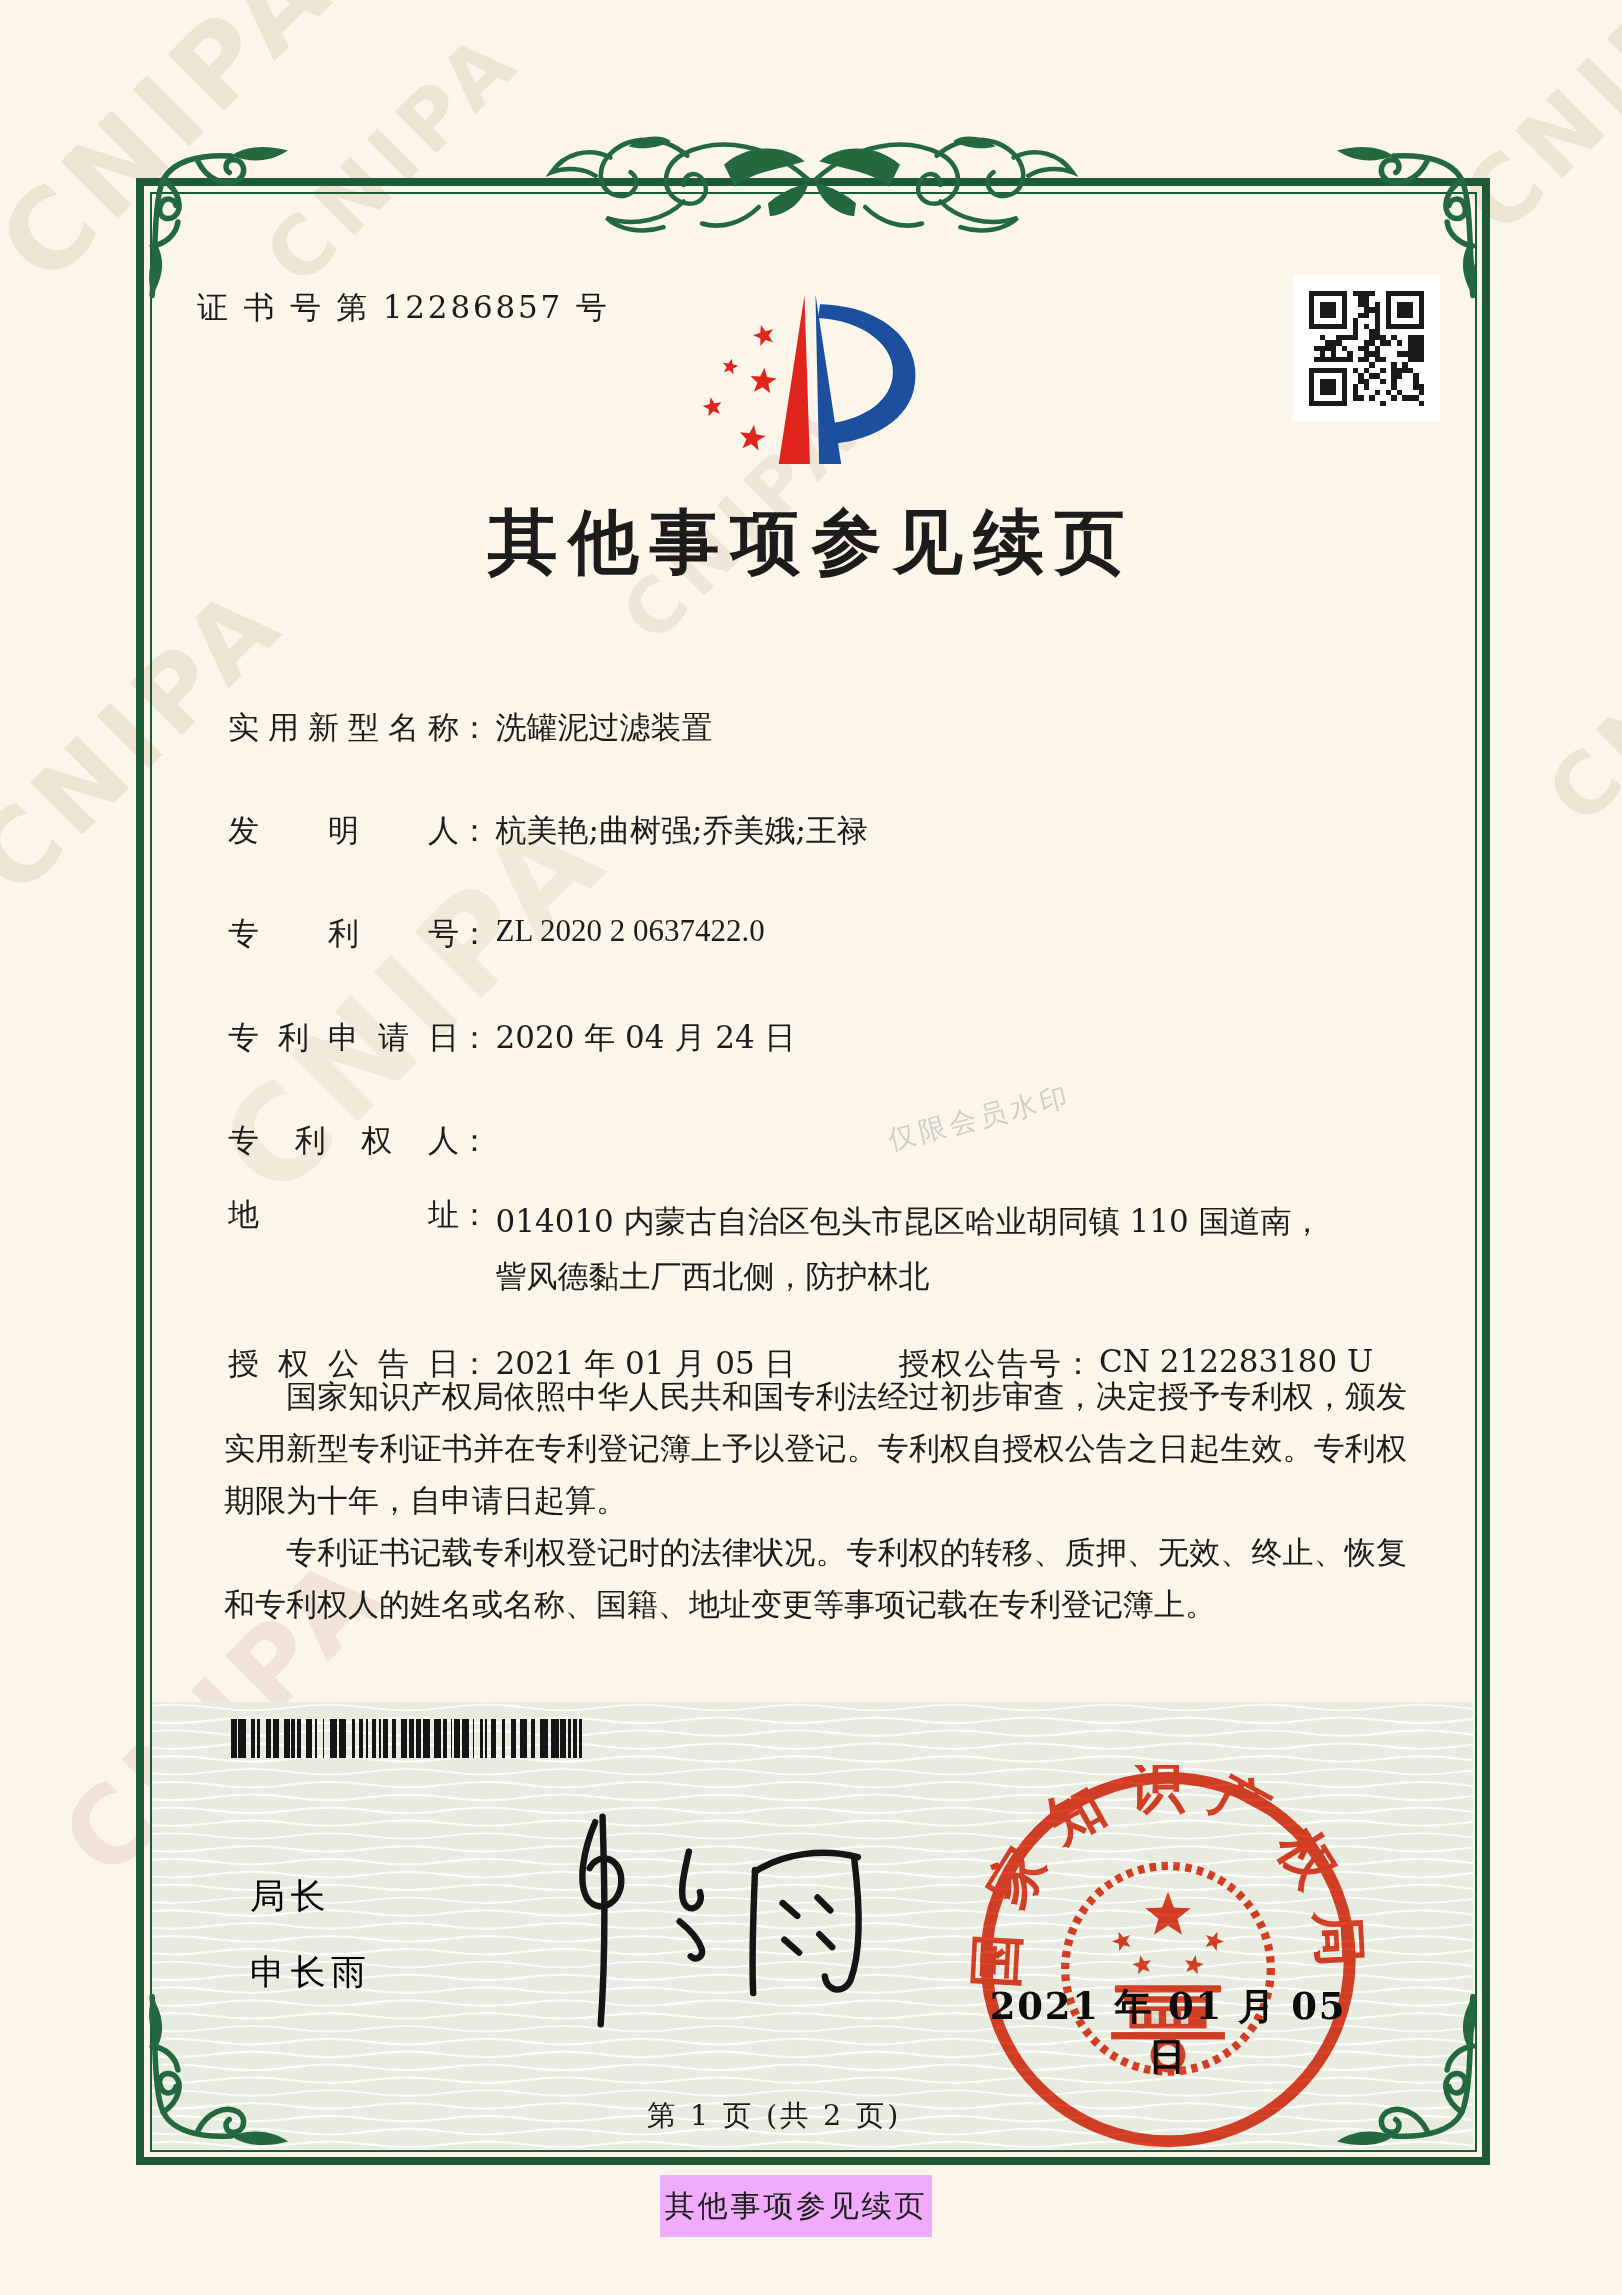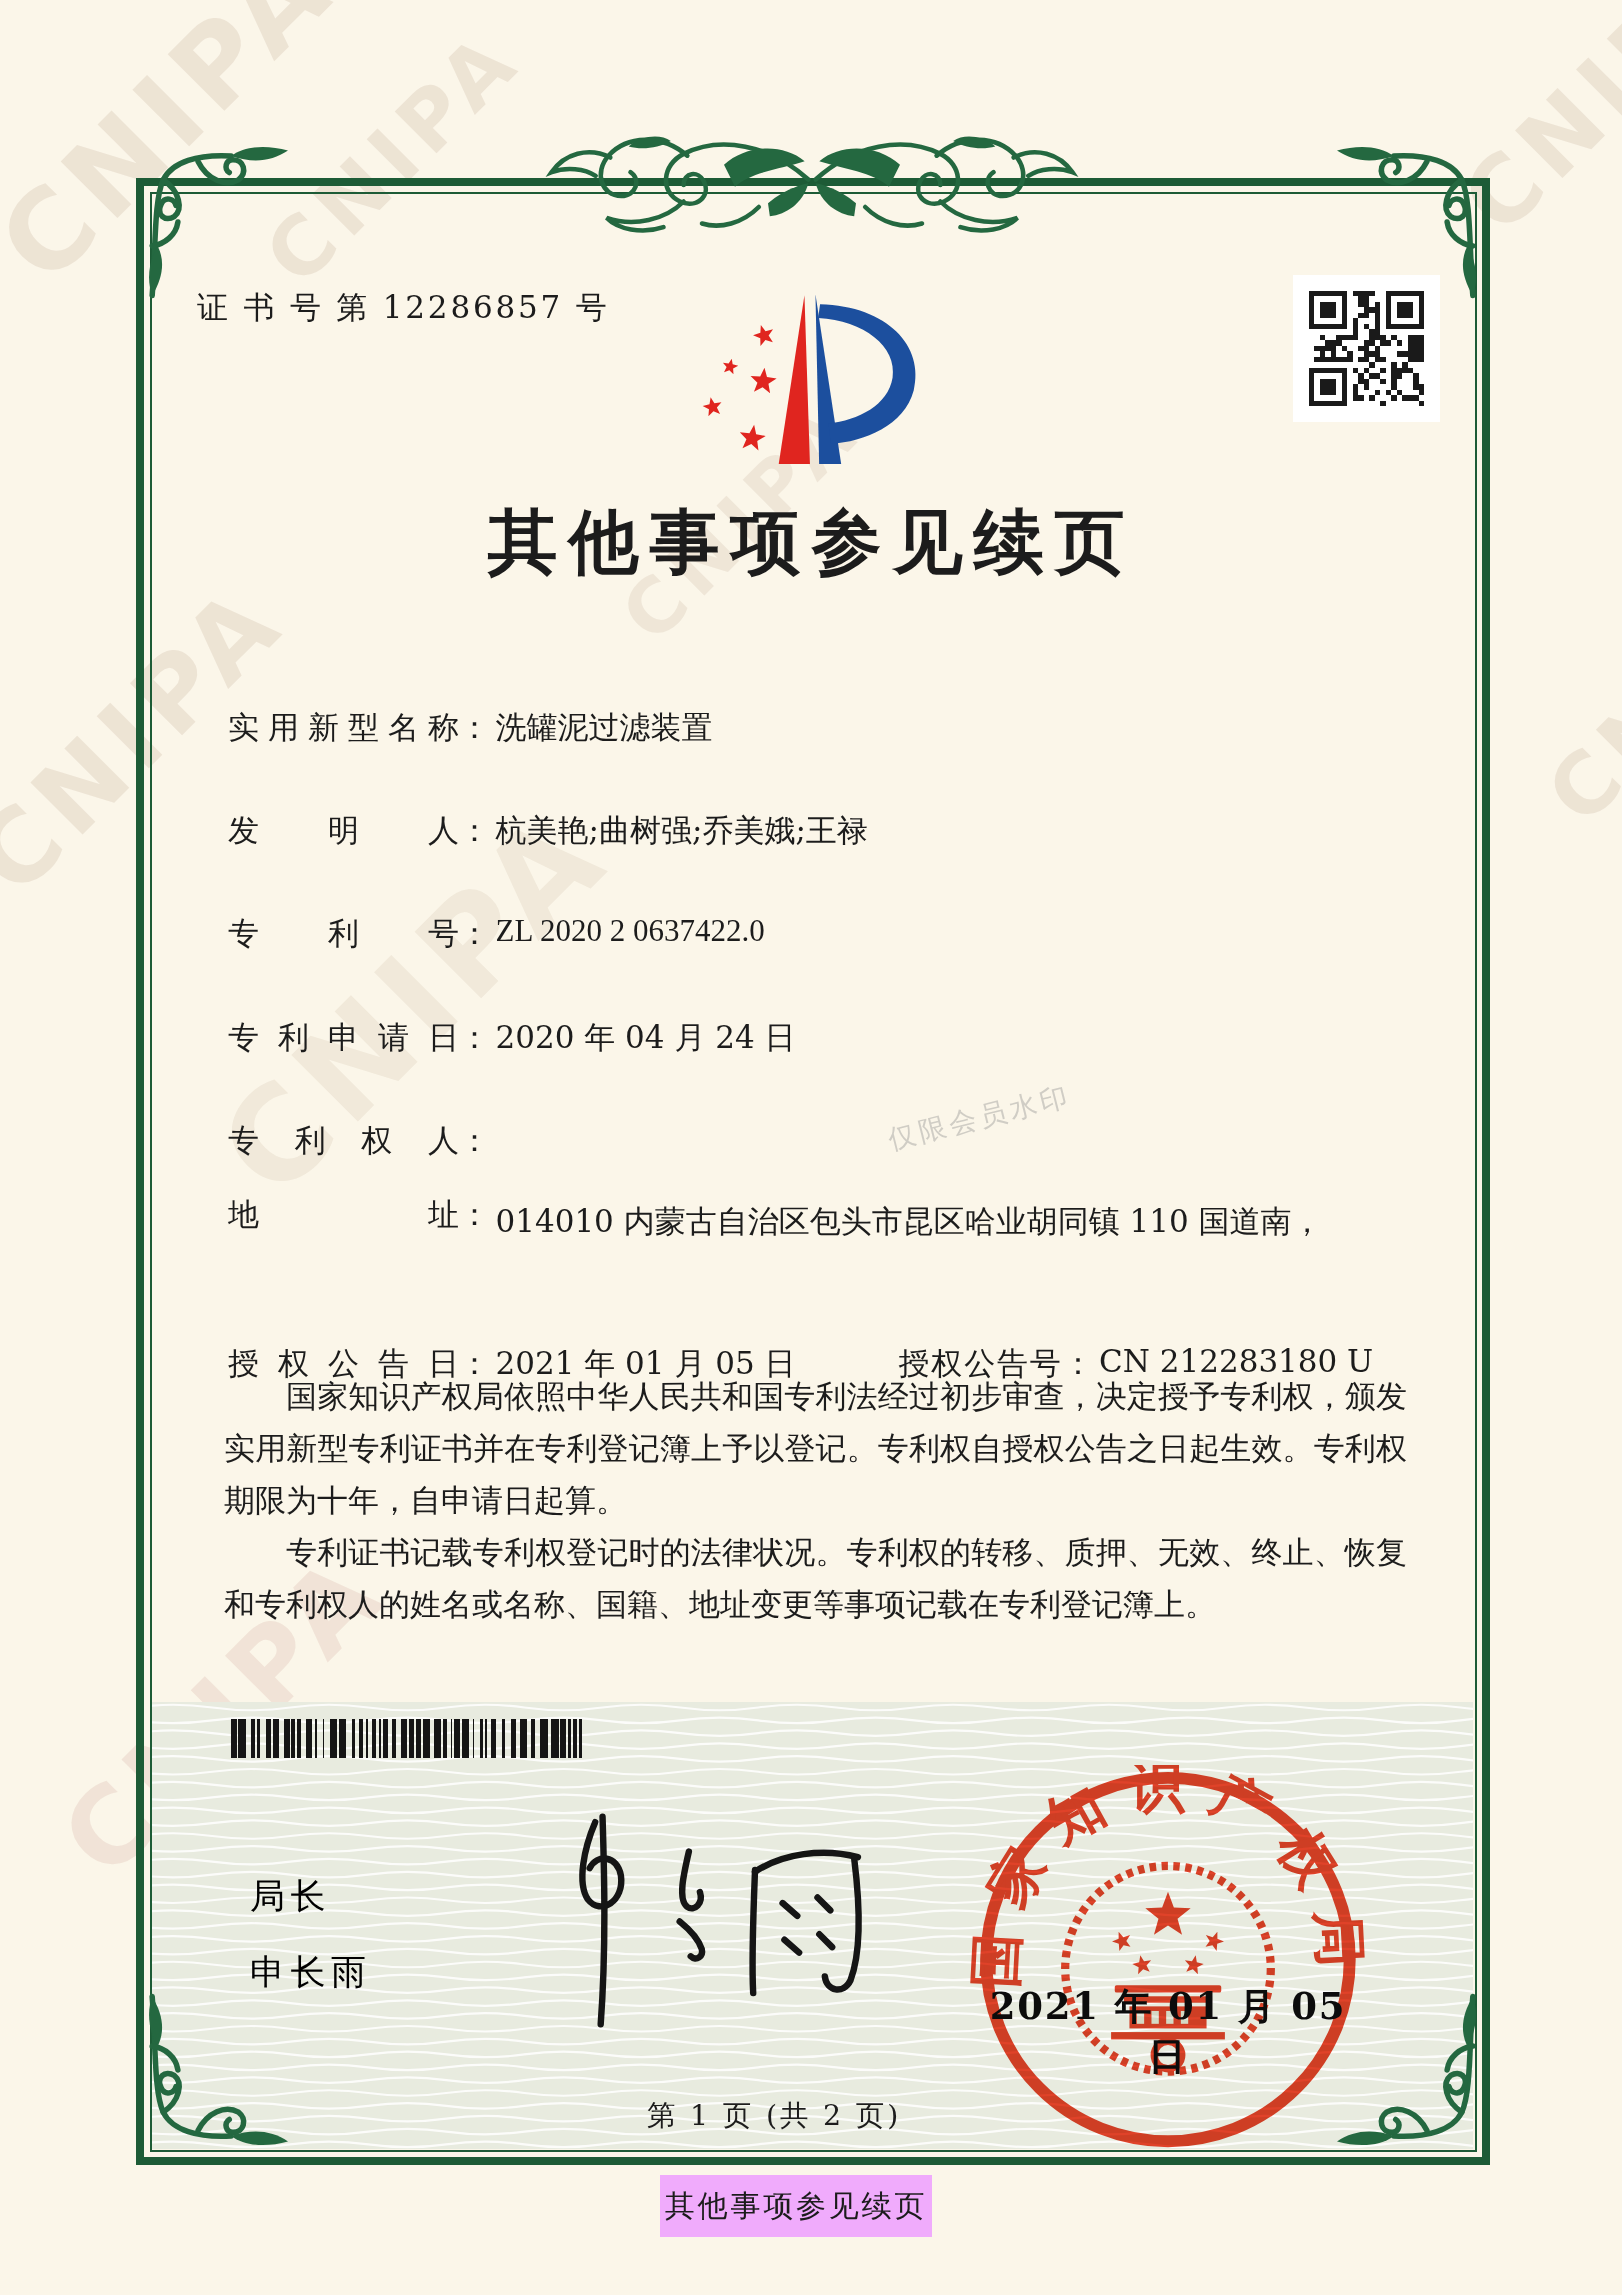--- a/index.html
+++ b/index.html
@@ -326,20 +326,21 @@
 </div>
 <div class="abs row" style="top:1120px;">
   <span class="lbl">专利权人</span>
     <span class="colon">：</span>
 </div>
 <div class="abs row" style="top:1194px;">
   <span class="lbl">地址</span>
     <span class="colon">：</span>
   <span class="val addr-val">
     <div>014010 内蒙古自治区包头市昆区哈业胡同镇 110 国道南，</div>
+    <div>訾风德黏土厂西北侧，防护林北</div>
   </span>
 </div>
 <div class="abs row" style="top:1311px;margin-top:32px;">
   <span class="lbl">授权公告日</span>
     <span class="colon">：</span>
   <span class="val">2021 年 01 月 05 日</span>
   <span class="grant2">
     <span class="lbl2">授权公告号</span>
       <span class="colon">：</span>
     <span class="val">CN 212283180 U</span>

